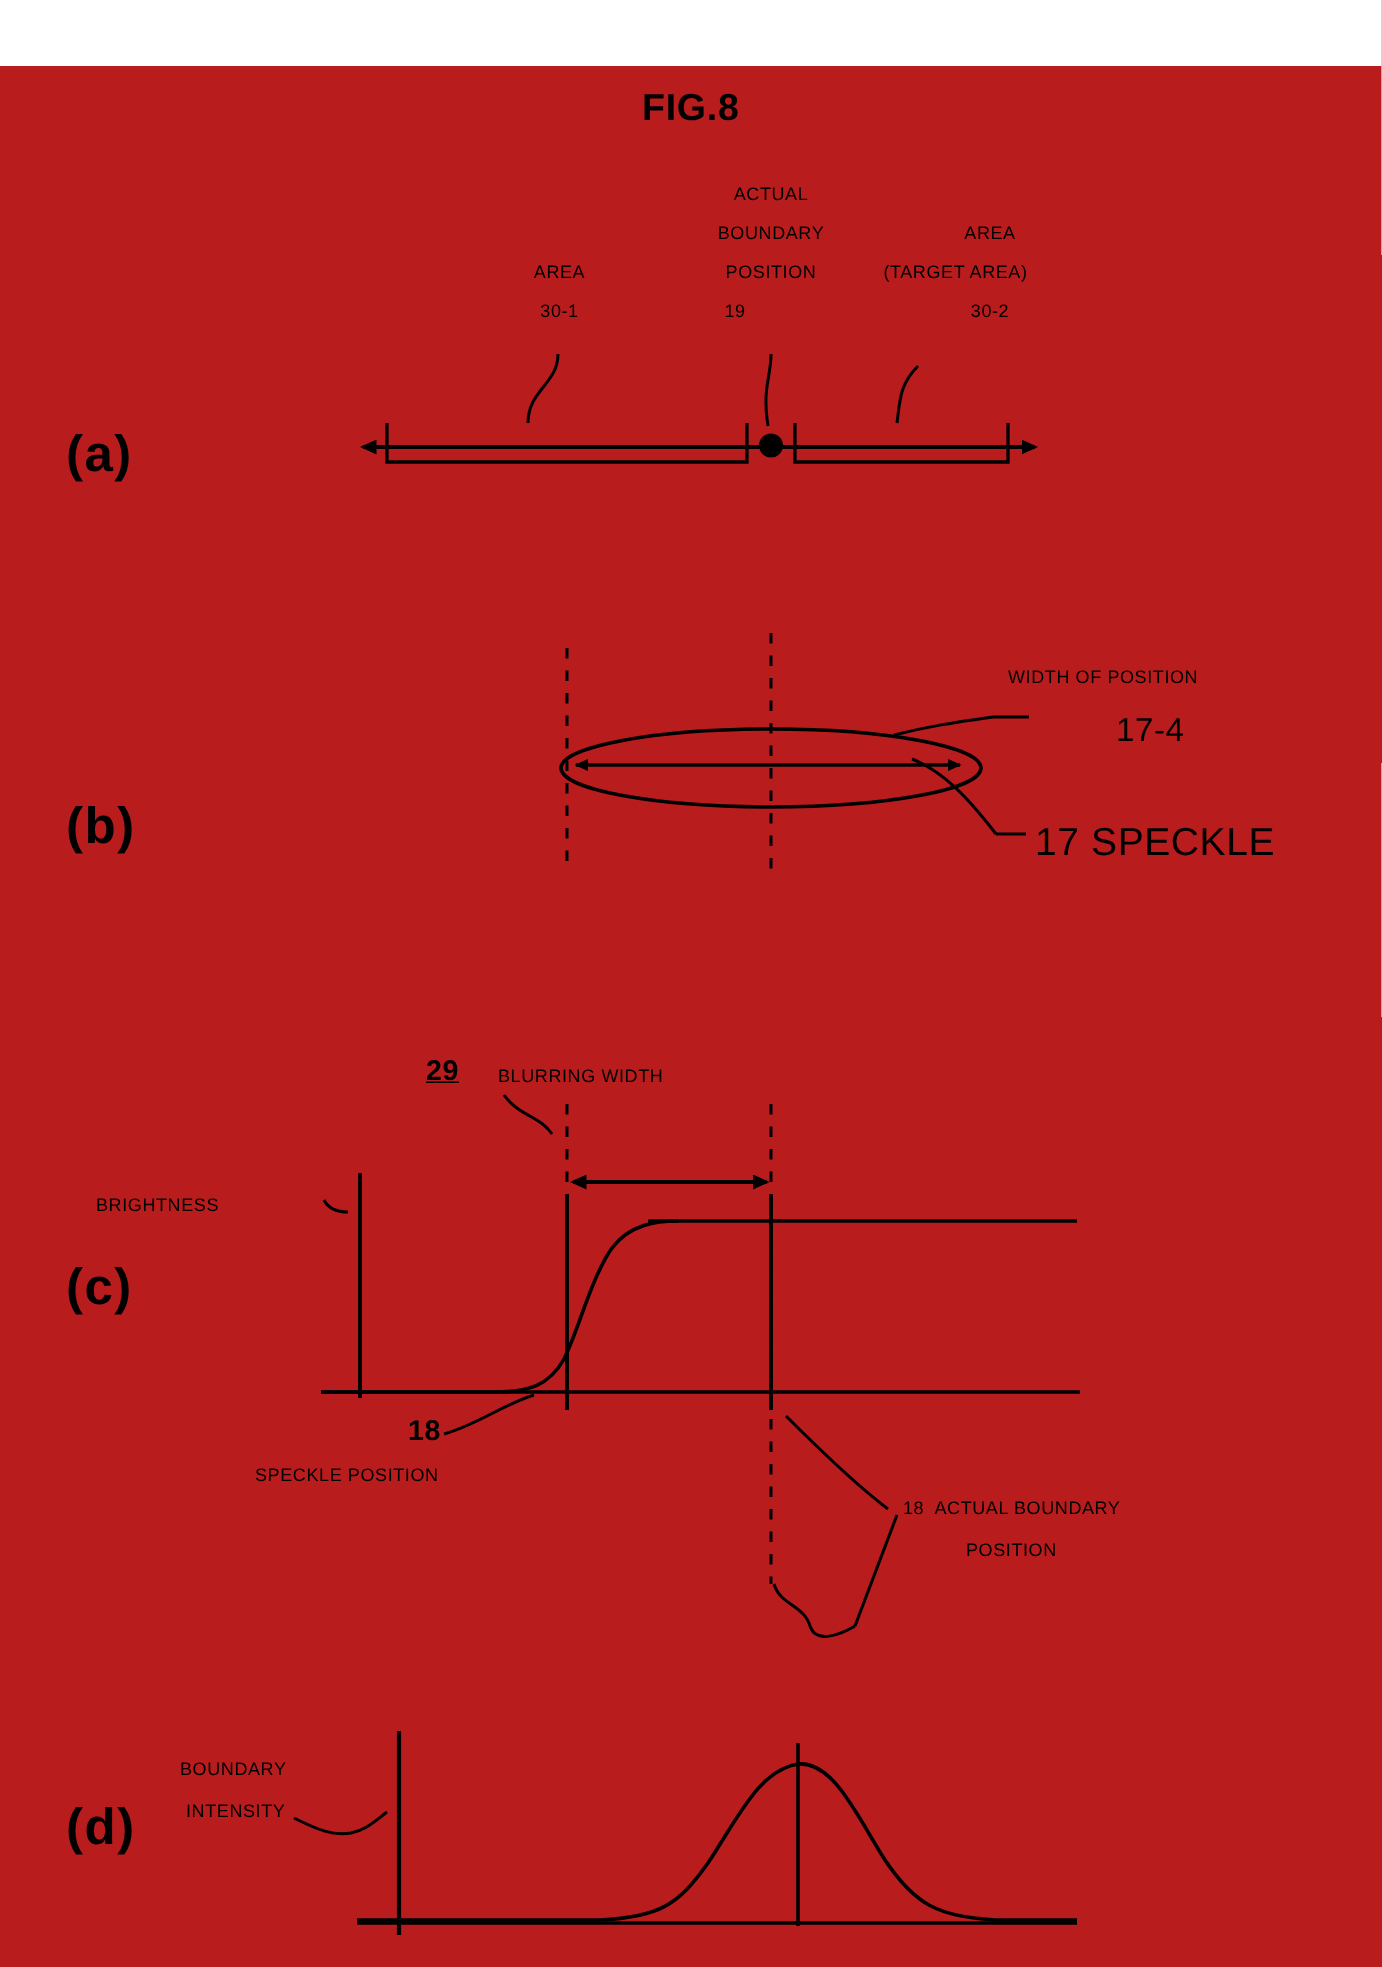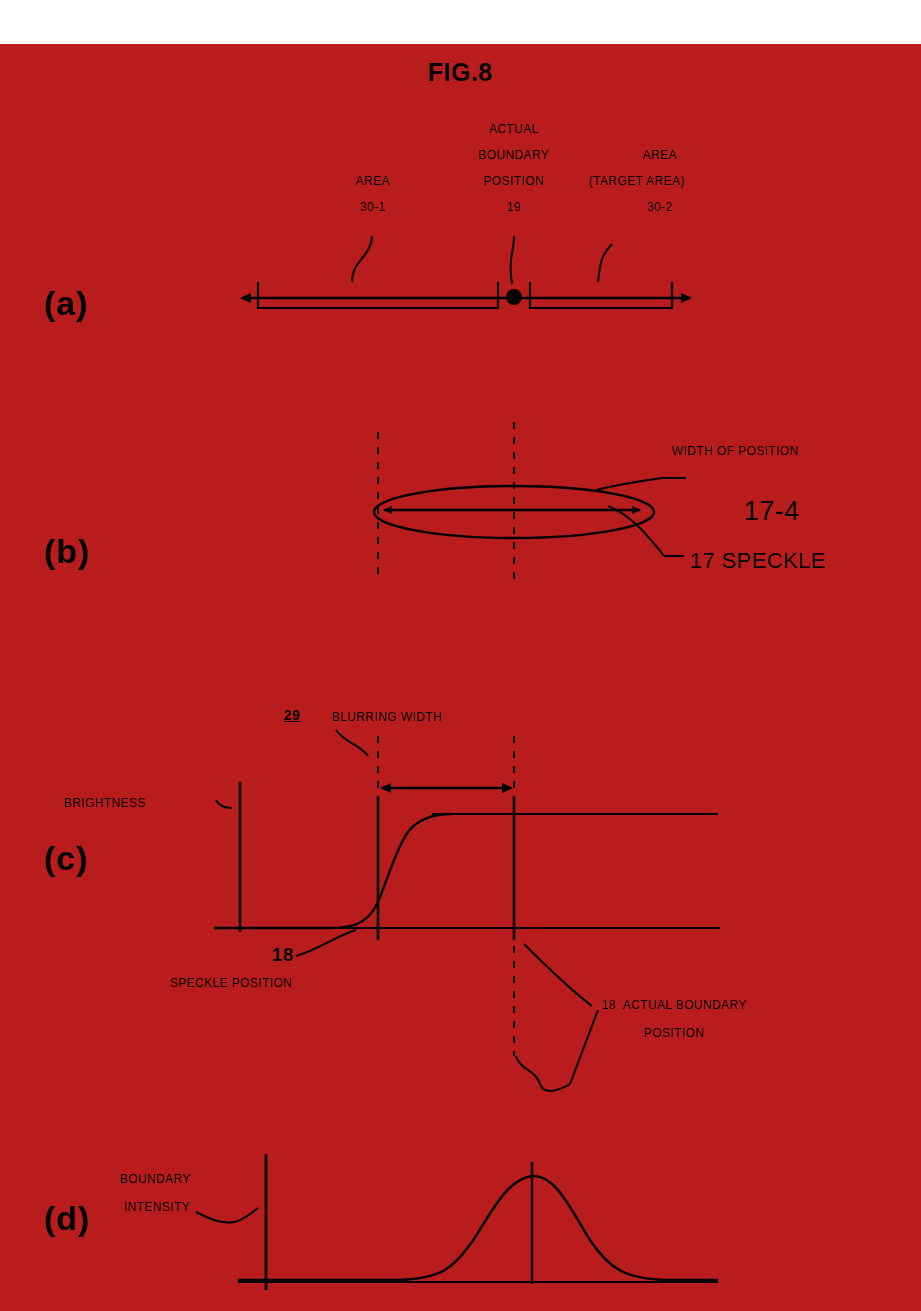--- a/index.html
+++ b/index.html
@@ -150,31 +150,31 @@
   <div class="panel-label" style="left:44px; top:488px;">(b)</div>
   <div class="panel-label" style="left:44px; top:795px;">(c)</div>
   <div class="panel-label" style="left:44px; top:1155px;">(d)</div>
 
   <div class="lbl center" style="left:318px; top:126px; width:110px;">AREA</div>
   <div class="lbl center" style="left:318px; top:152px; width:110px;">30-1</div>
 
   <div class="lbl center" style="left:452px; top:74px; width:124px;">ACTUAL</div>
   <div class="lbl center" style="left:452px; top:100px; width:124px;">BOUNDARY</div>
   <div class="lbl center" style="left:452px; top:126px; width:124px;">POSITION</div>
-  <div class="lbl center" style="left:452px; top:152px; width:124px;">19</div>
+  <div class="lbl center" style="left:428px; top:152px; width:124px;">19</div>
 
   <div class="lbl center" style="left:578px; top:100px; width:164px;">AREA</div>
   <div class="lbl center" style="left:555px; top:126px; width:164px;">(TARGET AREA)</div>
   <div class="lbl center" style="left:578px; top:152px; width:164px;">30-2</div>
 
   <div class="lbl" style="left:672px; top:396px;">WIDTH OF POSITION</div>
-  <div class="lbl" style="left:744px; top:456px; font-size:27px;">17-4</div>
-  <div class="lbl" style="left:690px; top:506px; font-size:22px;">17 SPECKLE</div>
+  <div class="lbl" style="left:744px; top:432px; font-size:22px;">17-4</div>
+  <div class="lbl" style="left:690px; top:506px; font-size:26px;">17 SPECKLE</div>
 
-  <div class="lbl bold" style="left:284px; top:660px; font-size:14px;text-decoration:underline;">29</div>
+  <div class="lbl bold" style="left:284px; top:660px; font-size:19px;text-decoration:underline;">29</div>
   <div class="lbl" style="left:332px; top:662px;">BLURRING WIDTH</div>
   <div class="lbl" style="left:64px; top:748px;">BRIGHTNESS</div>
   <div class="lbl bold" style="left:272px; top:900px; font-size:19px;">18</div>
   <div class="lbl" style="left:170px; top:928px;">SPECKLE POSITION</div>
   <div class="lbl" style="left:602px; top:950px;">18  ACTUAL BOUNDARY</div>
   <div class="lbl" style="left:644px; top:978px;">POSITION</div>
 
   <div class="lbl" style="left:120px; top:1124px;">BOUNDARY</div>
   <div class="lbl" style="left:124px; top:1152px;">INTENSITY</div>
 

